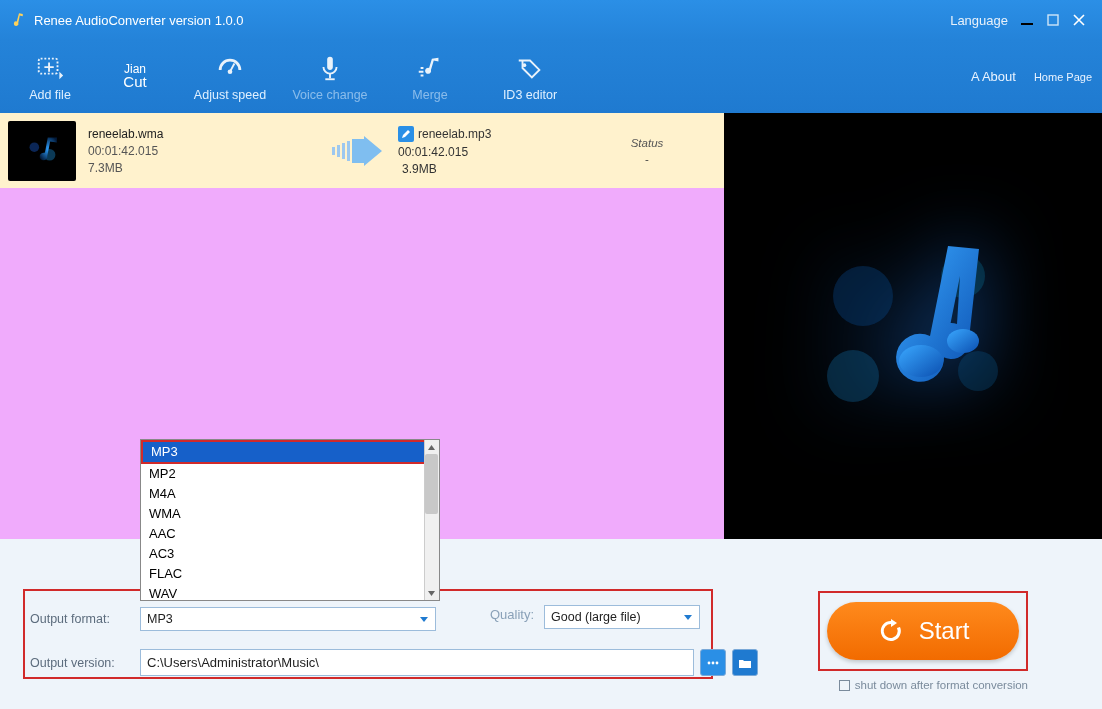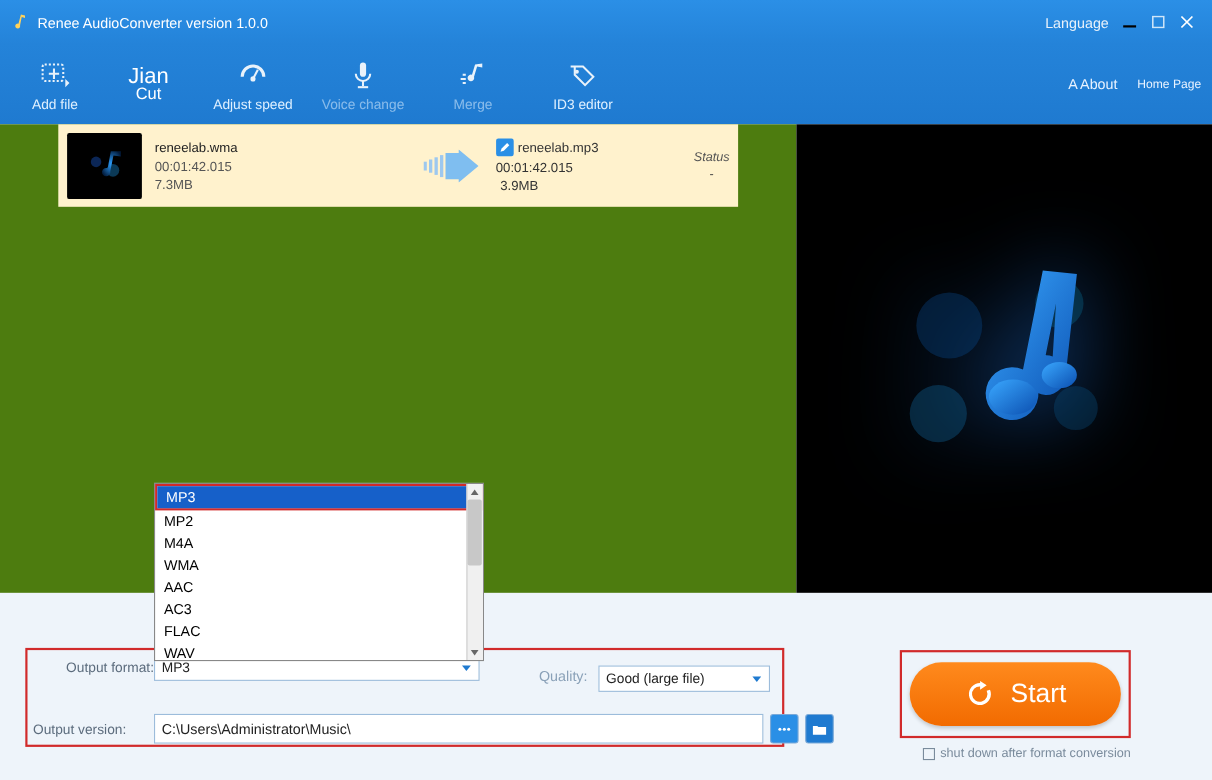--- a/index.html
+++ b/index.html
@@ -14,28 +14,28 @@
   .titlebar .winbtn { width:26px; height:26px; display:flex; align-items:center; justify-content:center; color:#cfe6f8; cursor:pointer; }
   .titlebar .winbtn svg { width:12px; height:12px; }
 
   
   .toolbar { height:73px; background: linear-gradient(to bottom,#2483d9,#1f7ad0); display:flex; align-items:center; padding:0 10px; color:#fff; position:relative; }
   .tool { display:flex; flex-direction:column; align-items:center; justify-content:center; width:100px; height:70px; font-size:12px; color:#dff0ff; cursor:pointer; }
   .tool.addfile { width:80px; }
   .tool .ticon { height:34px; display:flex; align-items:center; justify-content:center; }
   .tool .ticon svg { width:30px; height:30px; fill:#fff; opacity:.9; }
   .tool .tlabel { margin-top:3px; font-size:12.5px; }
-  .tool .big-label { font-size:20px; font-weight:500; color:#fff; line-height:1; }
+  .tool .big-label { font-size:12px; font-weight:500; color:#fff; line-height:1; }
   .tool .sub-label { font-size:15px; color:#fff; margin-top:-2px; }
   .toolbar .right { position:absolute; right:10px; top:0; height:100%; display:flex; align-items:center; gap:18px; }
   .toolbar .right .rlink { font-size:13px; color:#e9f3ff; cursor:pointer; }
 
   
   .main { display:flex; height: calc(100% - 40px - 73px - 170px); }
-  .filelist { flex:1; background:#4d7c0f; display:flex; flex-direction:column; position:relative;align-items:center; }
+  .filelist { flex:1; background:#f0abfc; display:flex; flex-direction:column; position:relative; }
   .filerow { height:75px; background:#fff2cd; display:flex; align-items:center; padding:6px 8px; font-size:12px; color:#333; }
   .thumb { width:68px; height:60px; background:#000; border-radius:2px; display:flex; align-items:center; justify-content:center; margin-right:12px; }
   .meta { width:230px; display:flex; flex-direction:column; gap:3px; }
   .meta .fname { color:#222; }
   .meta .sub { color:#555; }
   .arrow-cell { width:80px; display:flex; align-items:center; justify-content:center; }
   .dest { width:180px; display:flex; flex-direction:column; gap:3px; }
   .dest .dname { display:flex; align-items:center; gap:4px; }
   .dest .dname .badge { width:16px; height:16px; background:#2a8fe6; border-radius:2px; display:flex; align-items:center; justify-content:center; }
   .status-col { flex:1; display:flex; flex-direction:column; align-items:center; gap:4px; font-size:11.5px; color:#444;}
@@ -57,21 +57,21 @@
   .pbtn.play svg { fill:#1f7ad0; width:18px; height:18px; }
   .vol-slider { flex:1; max-width:100px; margin-left:4px; height:4px; background:#8fb8e0; border-radius:2px; position:relative; }
   .vol-slider .knob { position:absolute; right:-5px; top:-4px; width:11px; height:11px; border-radius:50%; background:#1f7ad0; }
 
   
   .bottom { position:absolute; left:0; right:0; bottom:0; height:170px; background:#eef4fa; }
   .bottom-inner { position:relative; width:100%; height:100%; }
 
   .red-box-main { position:absolute; left:23px; top:50px; width:690px; height:90px; border:2px solid #d12a2a; }
   .form-row { position:absolute; display:flex; align-items:center; font-size:12.5px; color:#5c6c7d; }
-  .form-row.fmt { left:30px; top:56px;text-align:right; }
+  .form-row.fmt { left:30px; top:68px; }
   .form-row.loc { left:30px; top:110px; }
   .form-label { width:110px; }
   .select { height:24px; border:1px solid #9cbcdb; background:#fff; display:flex; align-items:center; padding:0 6px; font-size:12.5px; color:#222; position:relative; }
   .select.fmt { width:296px; }
   .select .chev { position:absolute; right:4px; top:4px; }
   .select .chev svg { width:14px; height:14px; fill:#1f7ad0; }
   .qlabel { position:absolute; left:490px; top:68px; font-size:13px; color:#8aa1b8; }
   .select.quality { position:absolute; left:544px; top:66px; width:156px; }
   .loc-input { width:554px; height:27px; border:1px solid #9cbcdb; background:#fff; padding:0 6px; font-size:13px; color:#222; }
   .loc-btn { width:26px; height:27px; border:1px solid #7aa9d8; border-radius:3px; display:flex; align-items:center; justify-content:center; background:#2a8fe6; margin-left:6px; cursor:pointer; }

